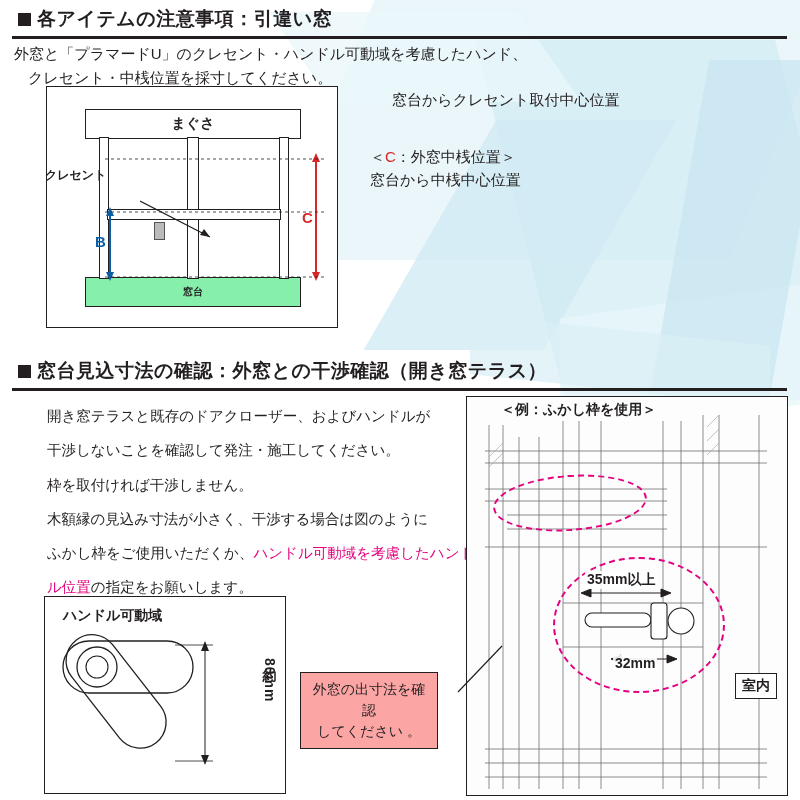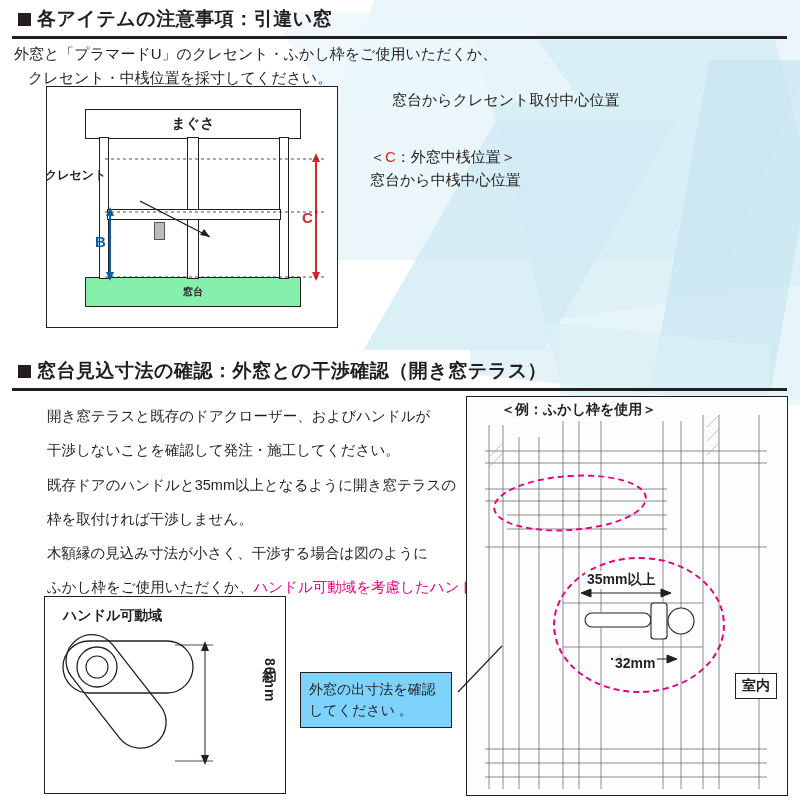--- a/index.html
+++ b/index.html
@@ -67,22 +67,22 @@
 
   
   .s2-text{position:absolute;top:402px;left:8px;width:452px;font-size:14.5px;line-height:1.95;margin-left:39px;}
   .s2-text p{margin:0 0 6px 0;}
   .pink{color:#e4007f;}
 
   .handle-box{position:absolute;top:596px;left:44px;width:240px;height:196px;border:1.5px solid #231f20;background:#fff;}
   .handle-box .cap{position:absolute;top:10px;left:18px;font-size:14px;font-weight:bold;}
   .handle-box .dimtxt{position:absolute;right:6px;top:60px;font-size:14px;font-weight:bold;writing-mode:vertical-rl;letter-spacing:1px;}
 
-  .callout{position:absolute;top:672px;left:300px;width:152px;min-height:52px;border:1.5px solid #231f20;background:#7dd3fc;
-    font-size:14px;line-height:1.5;padding:6px 8px;box-sizing:border-box;}
+  .callout{position:absolute;top:672px;left:300px;width:138px;min-height:52px;border:1.5px solid #231f20;background:#fca5a5;
+    font-size:14px;line-height:1.5;padding:6px 8px;box-sizing:border-box;text-align:center;}
 
   
   .panel{position:absolute;top:396px;left:466px;width:320px;height:398px;border:1.5px solid #231f20;background:#fdfdfd;overflow:hidden;}
   .panel .cap{position:absolute;top:4px;left:34px;font-size:14px;font-weight:bold;}
   .panel .room{position:absolute;right:10px;bottom:96px;border:1.2px solid #231f20;background:#fff;padding:3px 6px;font-size:14px;font-weight:bold;}
   .panel .lbl35{position:absolute;left:118px;top:174px;font-size:14px;font-weight:bold;background:rgba(255,255,255,.9);padding:0 2px;}
   .panel .lbl32{position:absolute;left:146px;top:258px;font-size:14px;font-weight:bold;background:rgba(255,255,255,.9);padding:0 2px;}
   .ell{position:absolute;border:2px dashed #e4007f;border-radius:50%;}
   .ell1{left:26px;top:78px;width:150px;height:52px;transform:rotate(-4deg);}
   .ell2{left:86px;top:160px;width:168px;height:132px;}
@@ -101,21 +101,21 @@
 </div>
 
 <div class="wrap">
 
   <h2 class="sec-head" id="head1">
     <span class="sq"></span>
     <span>各アイテムの注意事項：引違い窓</span>
   </h2>
 
   <div class="lead" id="lead1">
-    <span>外窓と「プラマードU」のクレセント・ふかし枠をご使用いただくか、</span>
+    <span>外窓と「プラマードU」のクレセント・ハンドル可動域を考慮したハンド、</span>
     <span class="l2">クレセント・中桟位置を採寸してください。</span>
   </div>
 
   <div class="fig1">
     <div class="magusa">まぐさ</div>
     <div class="madodai">窓台</div>
     <div class="frameL"></div>
     <div class="frameR"></div>
     <div class="mullion"></div>
     <div class="nakazan"></div>
@@ -160,21 +160,20 @@
   </div>
 
   <h2 class="sec-head" id="head2">
     <span class="sq"></span>
     <span>窓台見込寸法の確認：外窓との干渉確認（開き窓テラス）</span>
   </h2>
 
   <div class="s2-text">
     <p>開き窓テラスと既存のドアクローザー、およびハンドルが</p>
     <p>干渉しないことを確認して発注・施工してください。</p>
-    <p>既存ドアのハンドルと35mm以上となるように開き窓テラスの</p>
     <p>枠を取付ければ干渉しません。</p>
     <p>木額縁の見込み寸法が小さく、干渉する場合は図のように</p>
     <p>
       <span>ふかし枠をご使用いただくか、</span><span class="pink">ハンドル可動域を考慮したハンド</span>
     </p>
     <p>
       <span class="pink">ル位置</span><span>の指定をお願いします。</span>
     </p>
   </div>
 

